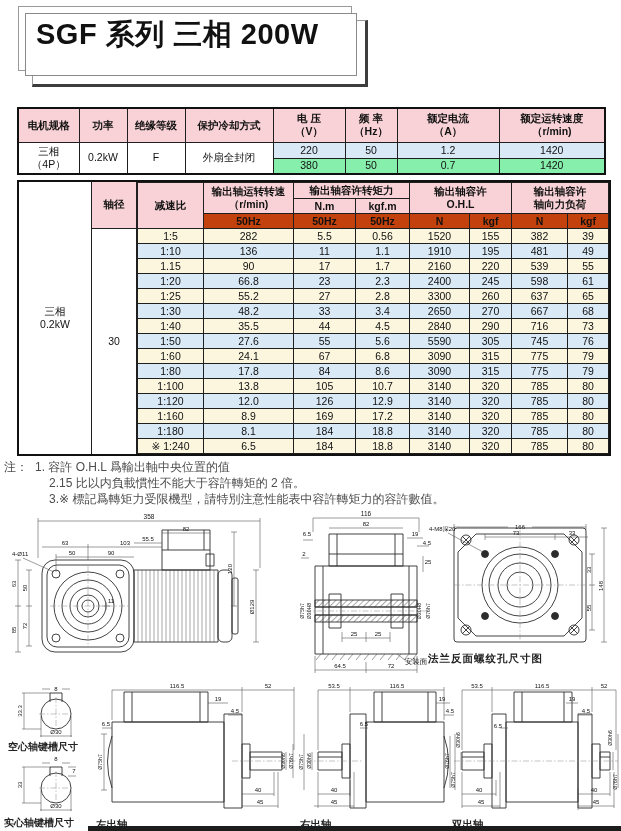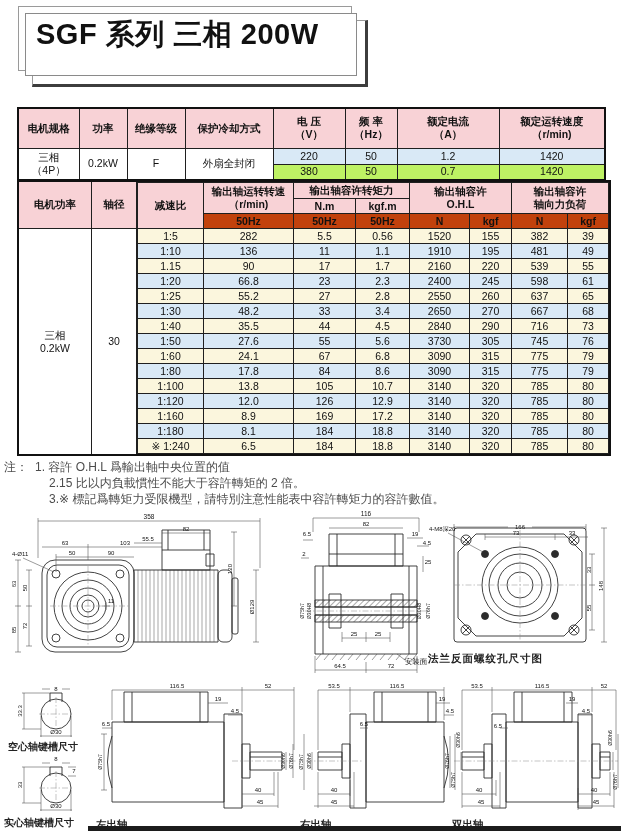--- a/index.html
+++ b/index.html
@@ -14,24 +14,24 @@
   .tb-main{position:absolute;inset:0;background:#fff;border:1px solid #8a8a8a;z-index:1;padding:3px 10px 0 10px;box-sizing:border-box}
   .tb-title{font-size:29px;font-weight:bold;letter-spacing:0.5px;line-height:34px;white-space:nowrap}
   .tb-sub{font-size:12px;font-weight:bold;font-style:italic;color:#9a9a9a;margin-left:4px;line-height:14px}
 
   
   table{border-collapse:collapse;table-layout:fixed}
   td,th{border:1px solid #1f1f1f;text-align:center;vertical-align:middle;padding:0;
         font-size:10.5px;line-height:13px;white-space:pre-line;overflow:hidden}
   th{background:#f8d2d6;font-weight:bold}
   .rb{background:#d9e9f6}
-  .rc{background:#bef264}
+  .rc{background:#86efac}
 
   .t1{position:absolute;left:17px;top:107px;width:587px;border:2px solid #111;background:#fff}
-  .t1 thead tr{height:40px}
+  .t1 thead tr{height:34px}
   .t1 tbody tr{height:16px}
 
   .t2wrap{position:absolute;left:17px;top:180px;display:flex;border:2px solid #111;background:#fff}
   .mcol{display:flex;flex-direction:column;border-right:1px solid #1f1f1f}
   .mcol .mhead{height:46px;background:#f8d2d6;font-weight:bold;font-size:10.5px;
         display:flex;align-items:center;justify-content:center;border-bottom:1px solid #1f1f1f}
   .mcol .mval{flex:1;display:flex;align-items:center;justify-content:center;font-size:10.5px;white-space:pre-line;text-align:center;line-height:13px}
   .t2{width:471px;border:none}
   .t2 thead .subrow th{background:#c2410c}
   .t2 tbody tr{height:15px}
@@ -109,21 +109,20 @@
       <td class="rc">380</td>
       <td class="rc">50</td>
       <td class="rc">0.7</td>
       <td class="rc">1420</td>
     </tr>
   </tbody>
 </table>
 
 <div class="t2wrap">
   <div class="mcol" style="width:72px">
-    <div class="mhead">电机功率</div>
     <div class="mval">三相
 0.2kW</div>
   </div>
   <div class="mcol" style="width:44px">
     <div class="mhead">轴径</div>
     <div class="mval">30</div>
   </div>
   <table class="t2">
     <colgroup>
       <col style="width:66px">
@@ -204,21 +203,21 @@
           <td>245</td>
           <td>598</td>
           <td>61</td>
         </tr>
 
         <tr>
           <td>1:25</td>
           <td>55.2</td>
           <td>27</td>
           <td>2.8</td>
-          <td>2550</td>
+          <td>3300</td>
           <td>260</td>
           <td>637</td>
           <td>65</td>
         </tr>
 
         <tr>
           <td>1:30</td>
           <td>48.2</td>
           <td>33</td>
           <td>3.4</td>
@@ -237,21 +236,21 @@
           <td>290</td>
           <td>716</td>
           <td>73</td>
         </tr>
 
         <tr>
           <td>1:50</td>
           <td>27.6</td>
           <td>55</td>
           <td>5.6</td>
-          <td>3730</td>
+          <td>5590</td>
           <td>305</td>
           <td>745</td>
           <td>76</td>
         </tr>
 
         <tr>
           <td>1:60</td>
           <td>24.1</td>
           <td>67</td>
           <td>6.8</td>

